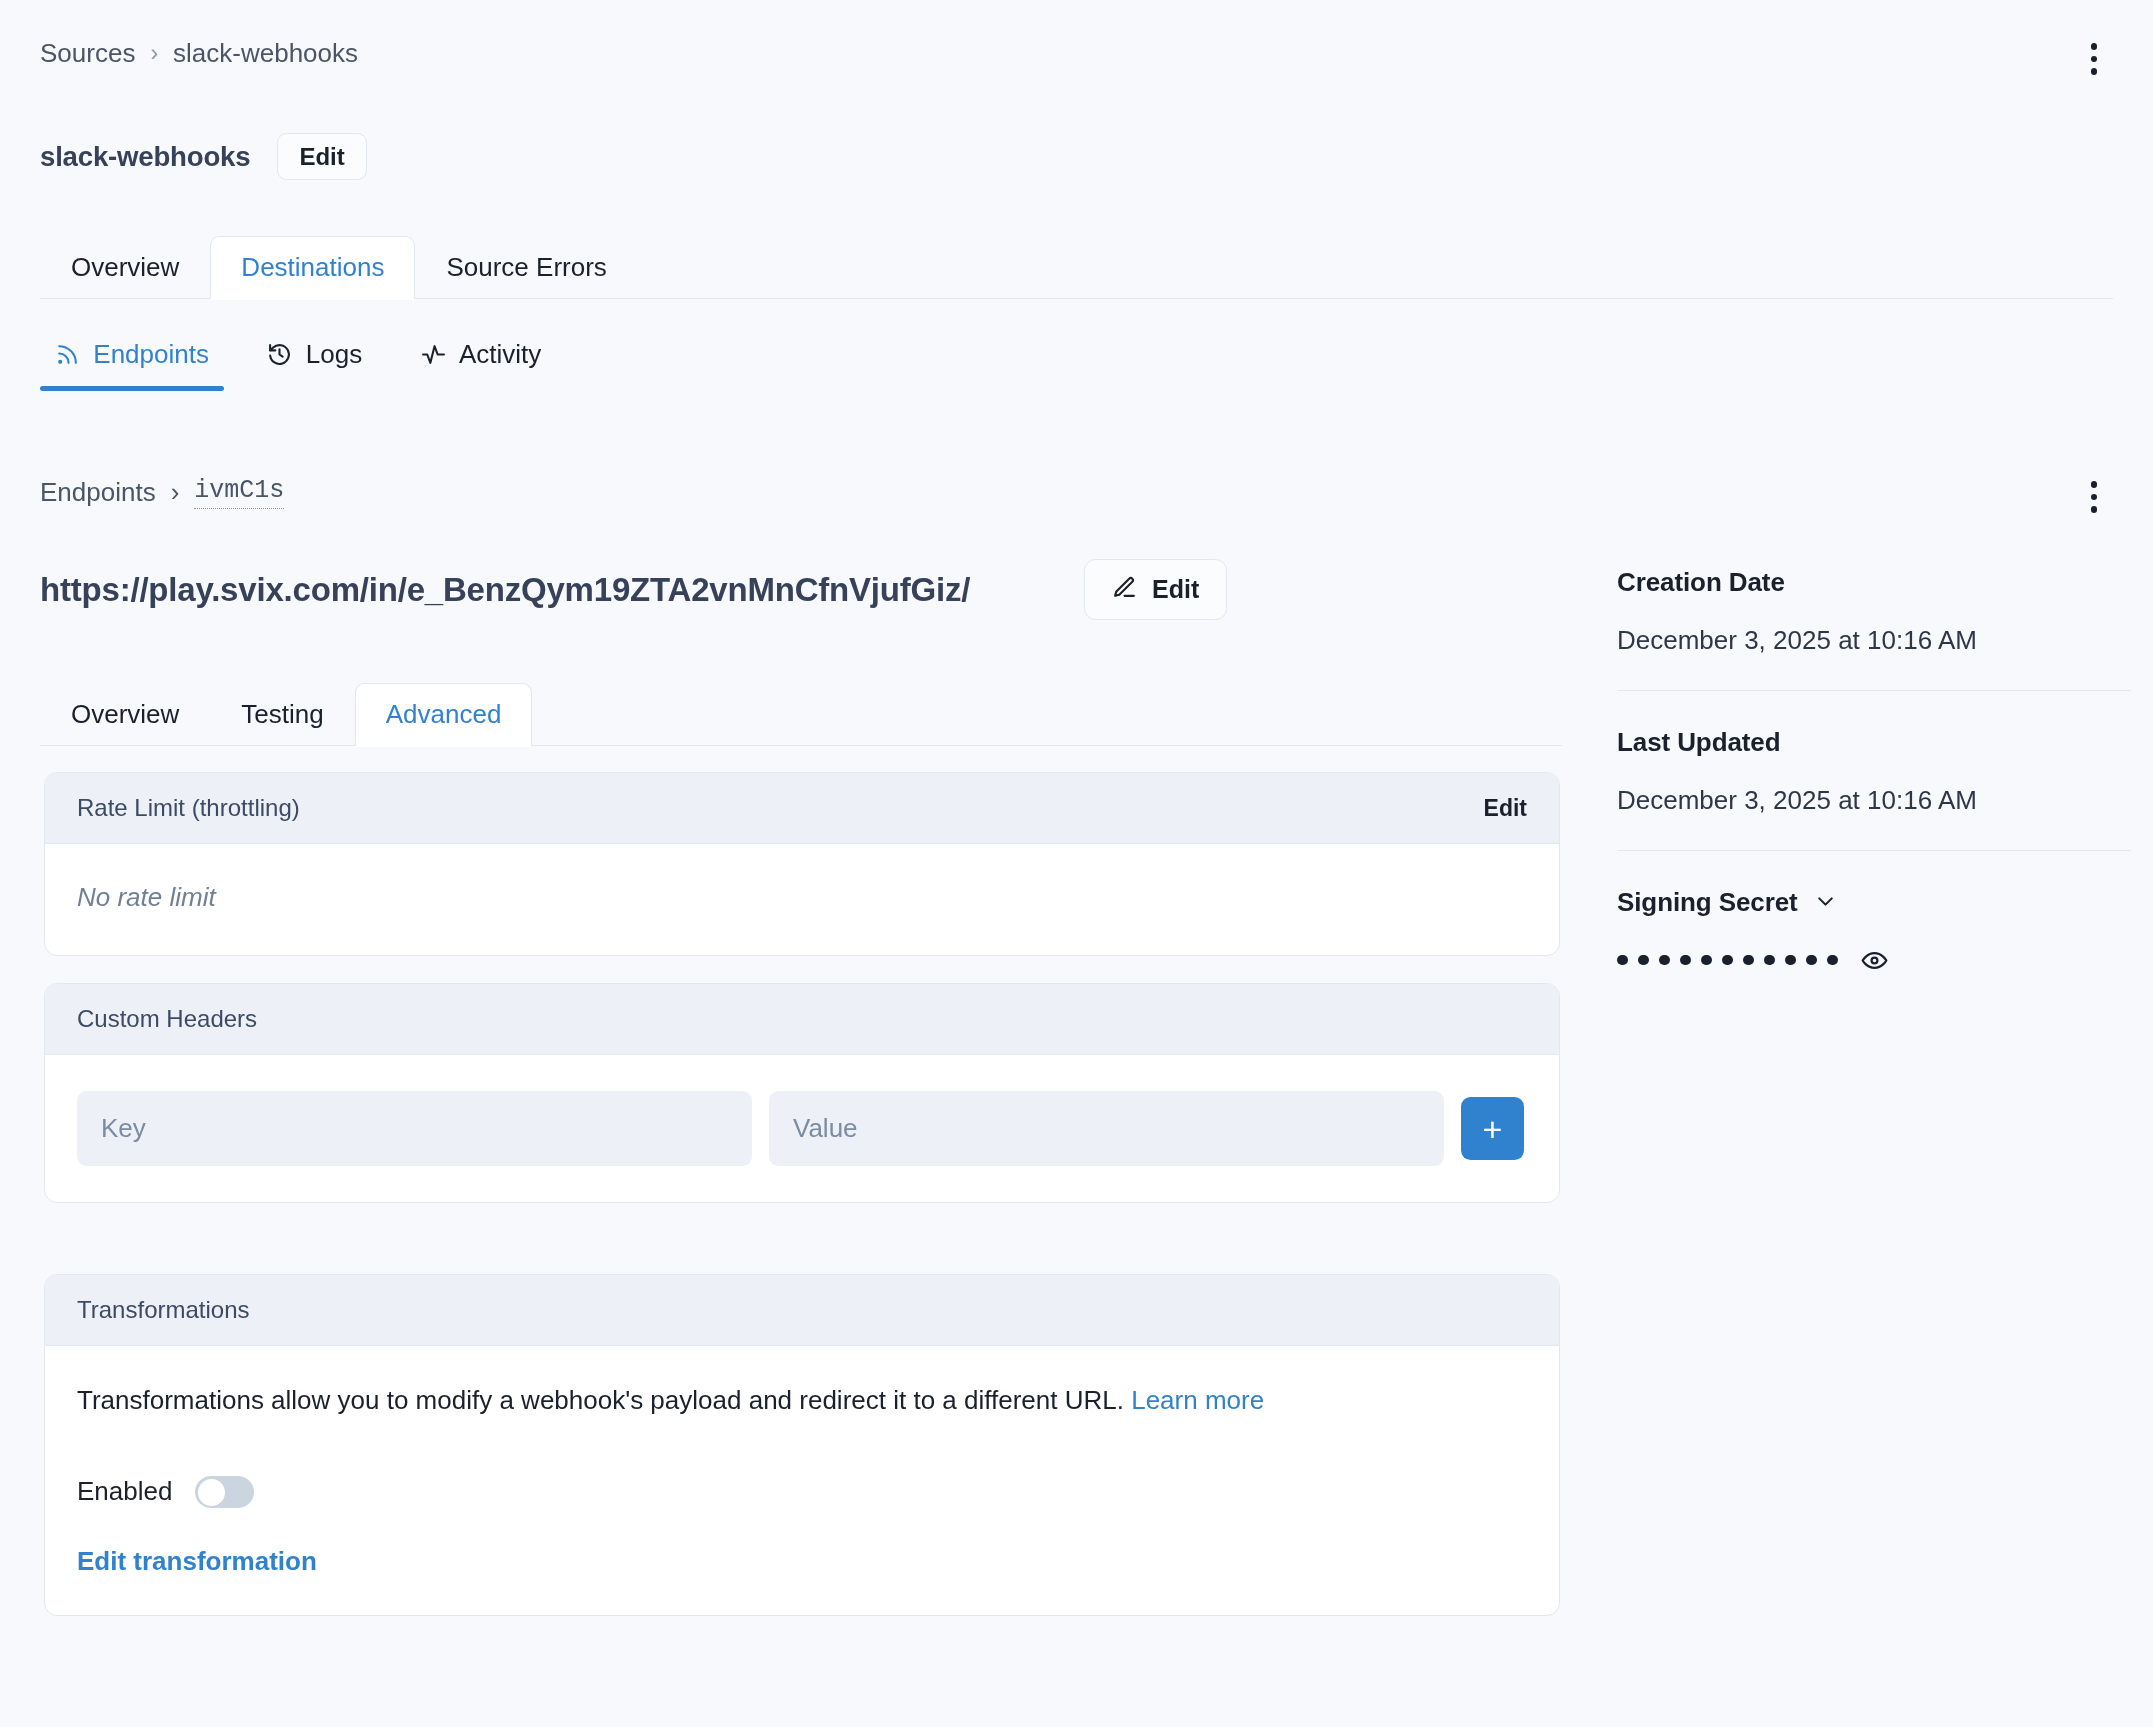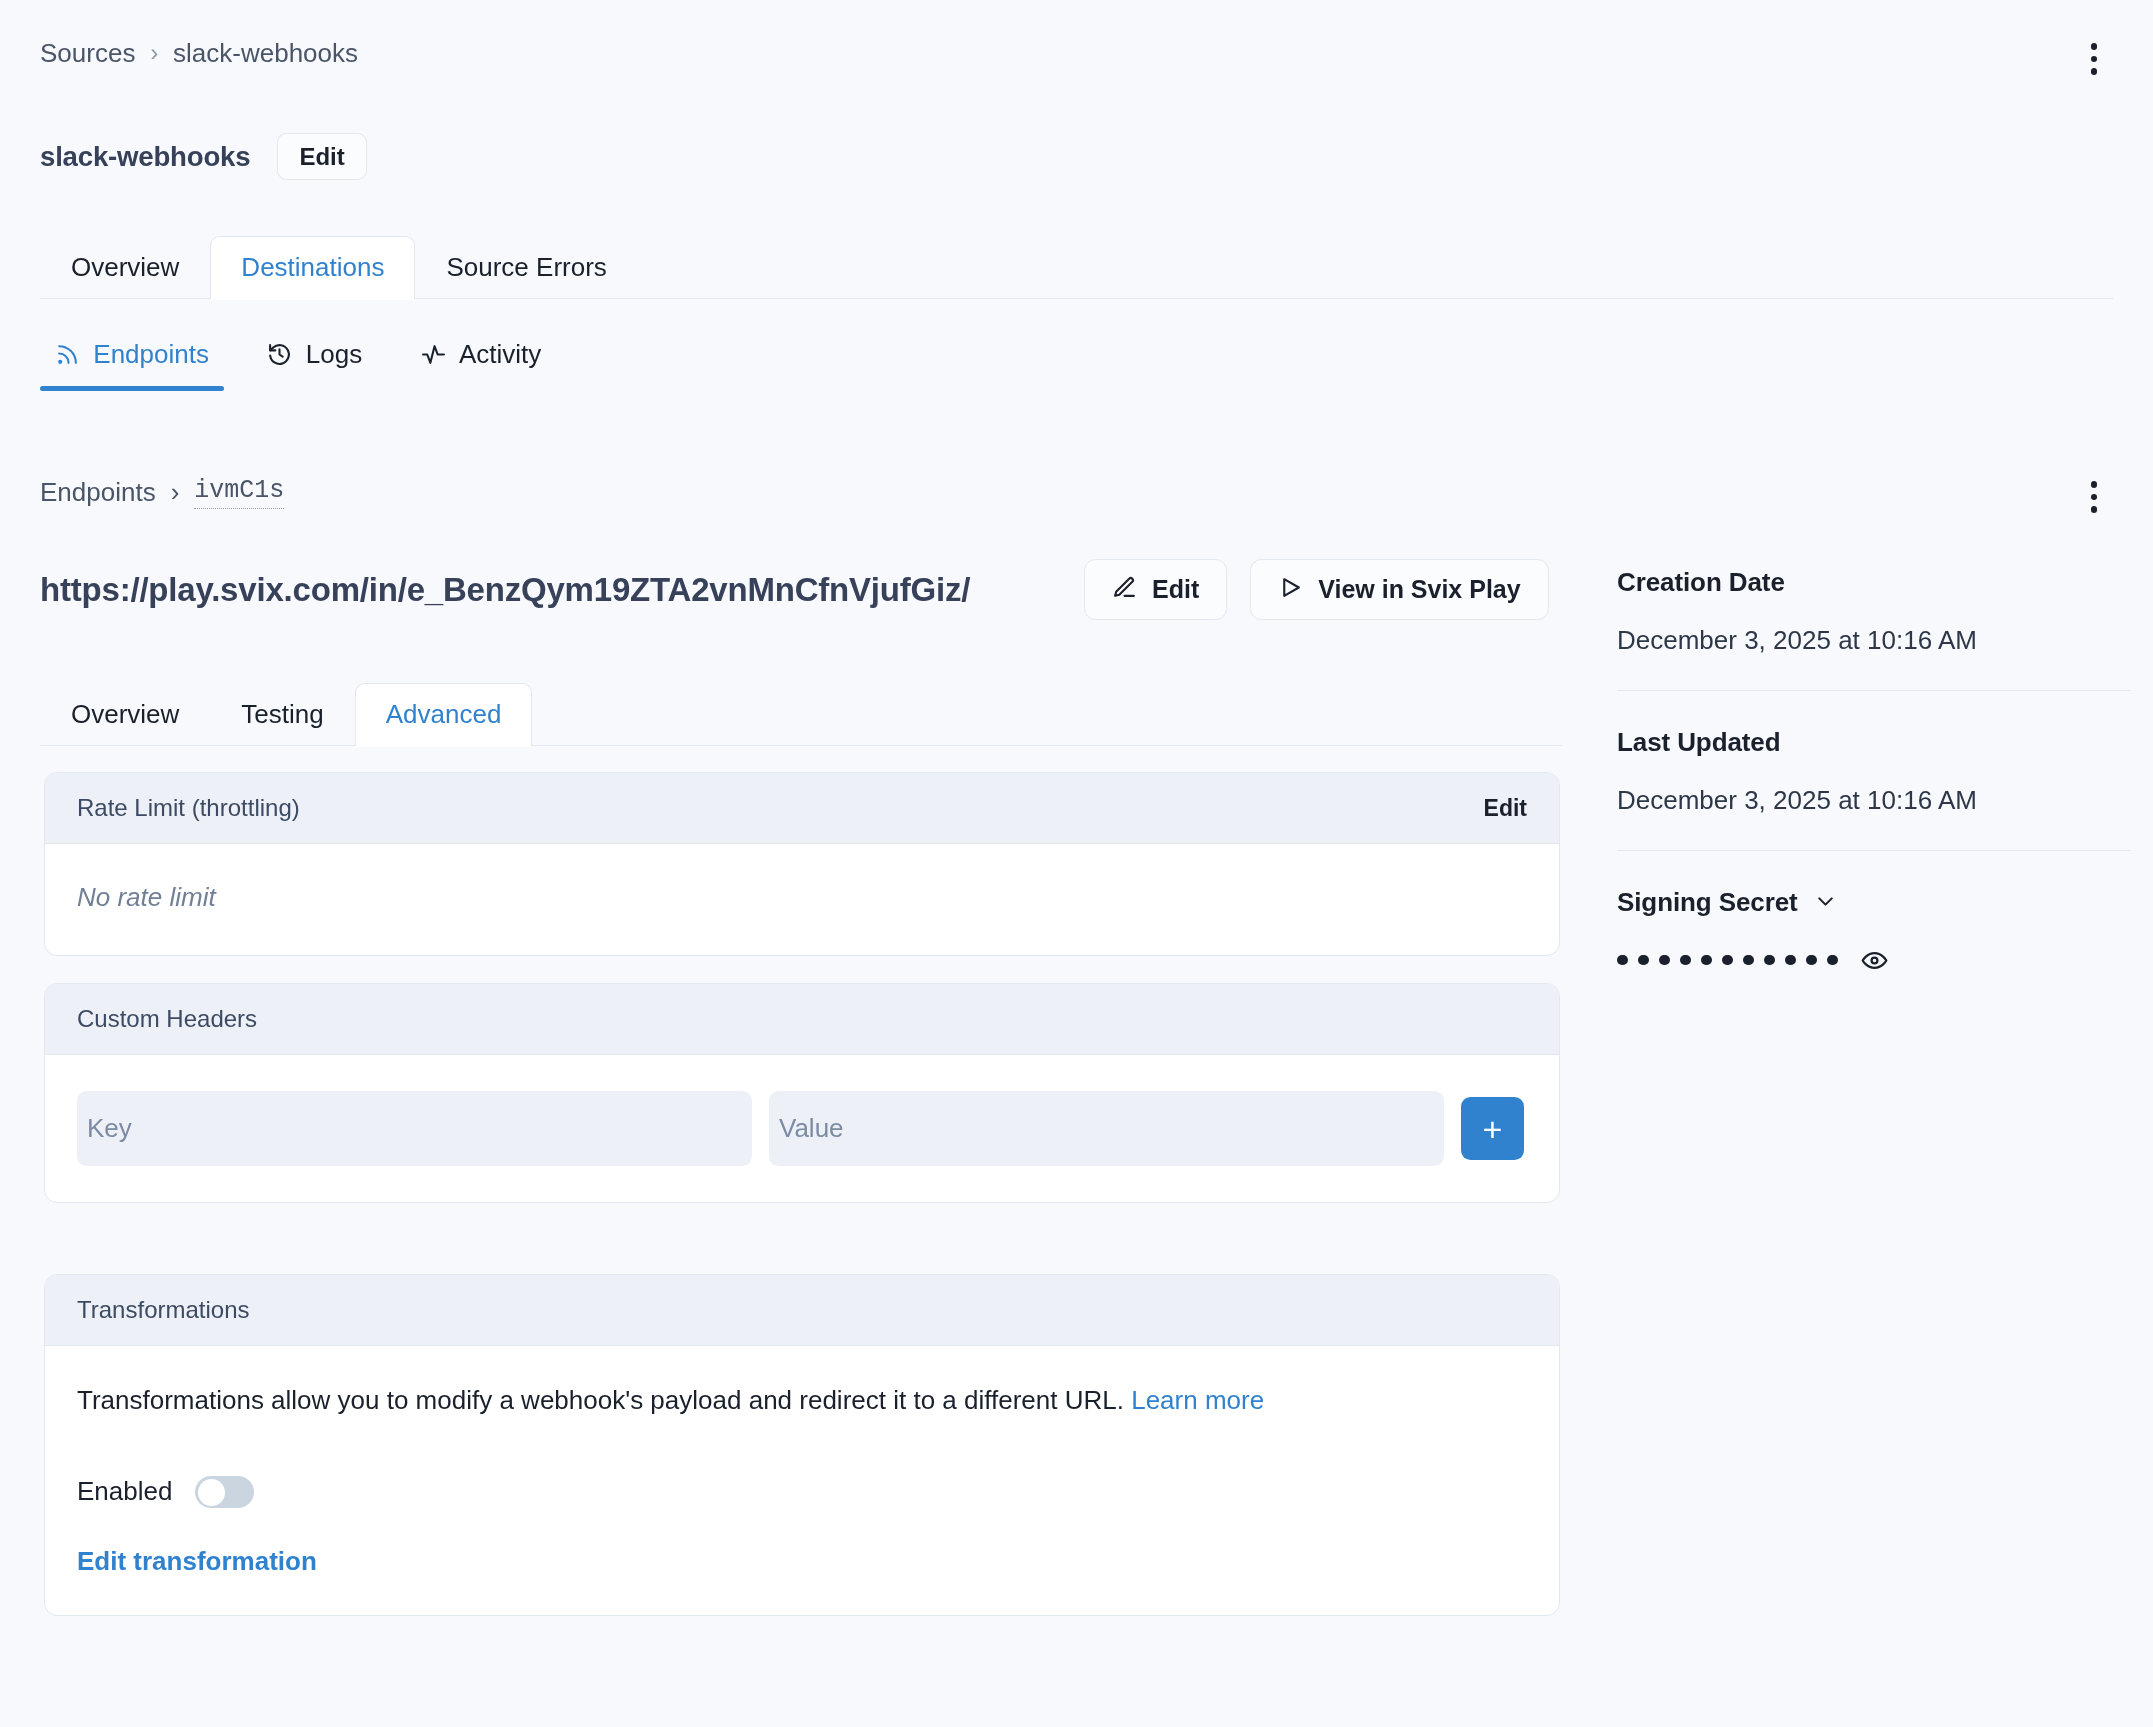--- a/index.html
+++ b/index.html
@@ -268,21 +268,21 @@
 
   
   #card-custom-headers { top: 983px; }
   #card-custom-headers .card-body { padding: 36px 32px; }
   .headers-row { display: flex; align-items: center; gap: 17px; }
   .text-input {
     flex: 1;
     background: #edf1f7;
     border: 1px solid transparent;
     border-radius: 9.5px;
-    padding: 21px 9px;
+    padding: 21px 23px;
     font-size: 26px;
     color: #2d3748;
     font-family: "Liberation Sans", sans-serif;
     outline: none;
   }
   .text-input::placeholder { color: #7b8ba3; }
   .input-key { max-width: 675px; }
   .input-value { max-width: 675px; }
   .btn-add {
     width: 63px;
@@ -470,28 +470,20 @@
   <div class="endpoint-actions">
     <button class="btn-icon">
       <span>
         <svg width="25" height="25" viewBox="0 0 24 24" fill="none" stroke="#1a202c" stroke-width="2" stroke-linecap="round" stroke-linejoin="round">
           <path d="M12 20h9"></path>
             <path d="M16.5 3.5a2.12 2.12 0 0 1 3 3L7 19l-4 1 1-4Z"></path>
         </svg>
       </span>
       <span>Edit</span>
     </button>
-    <button class="btn-icon">
-      <span>
-        <svg width="25" height="25" viewBox="0 0 24 24" fill="none" stroke="#1a202c" stroke-width="2" stroke-linecap="round" stroke-linejoin="round">
-          <path d="M6 4l14 8-14 8z"></path>
-        </svg>
-      </span>
-      <span>View in Svix Play</span>
-    </button>
   </div>
 
   <div class="endpoint-tabs">
     <div class="folder-tab">Overview</div>
     <div class="folder-tab">Testing</div>
     <div class="folder-tab active">Advanced</div>
   </div>
 
   <div class="card" id="card-rate-limit">
     <div class="card-head">

